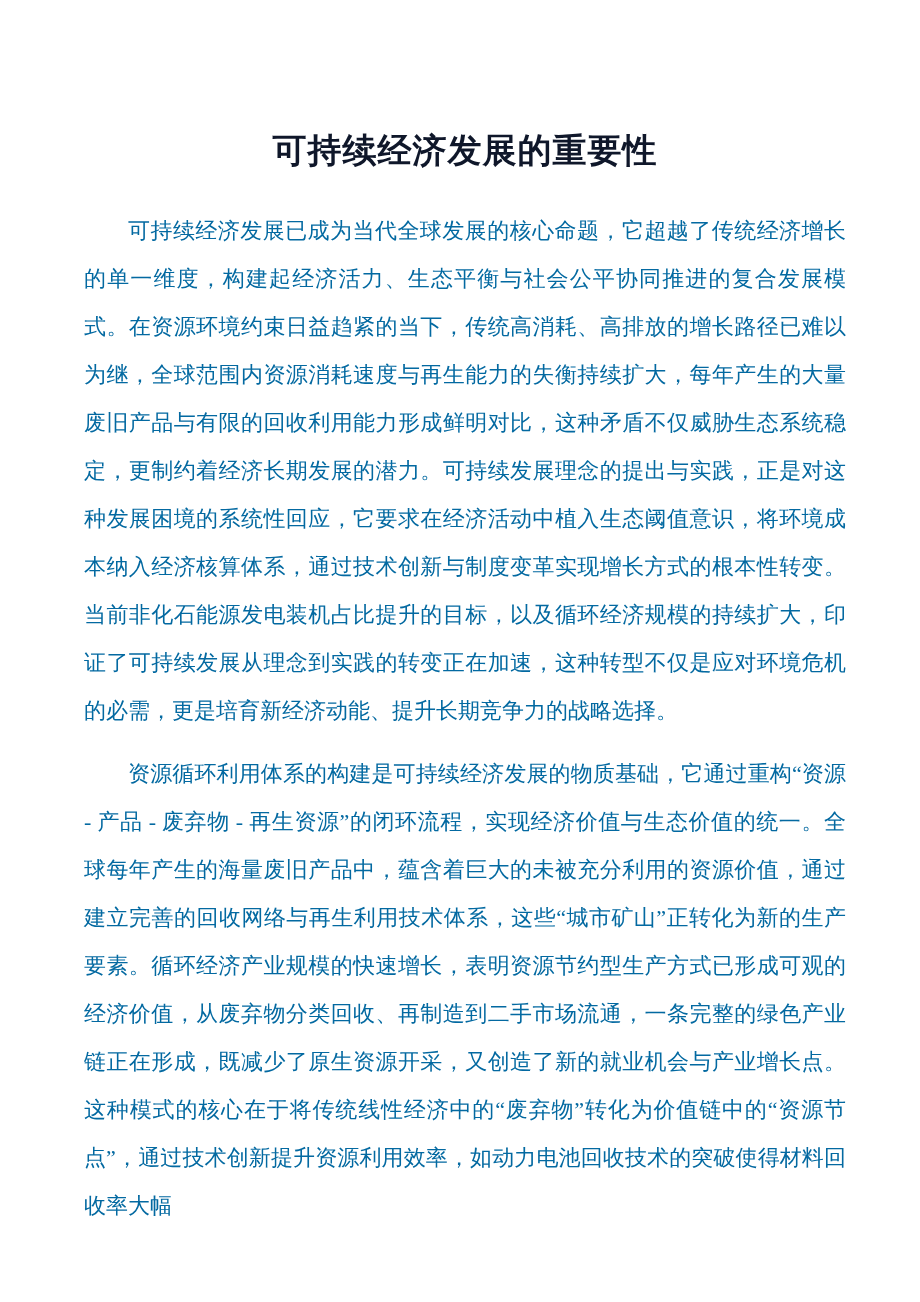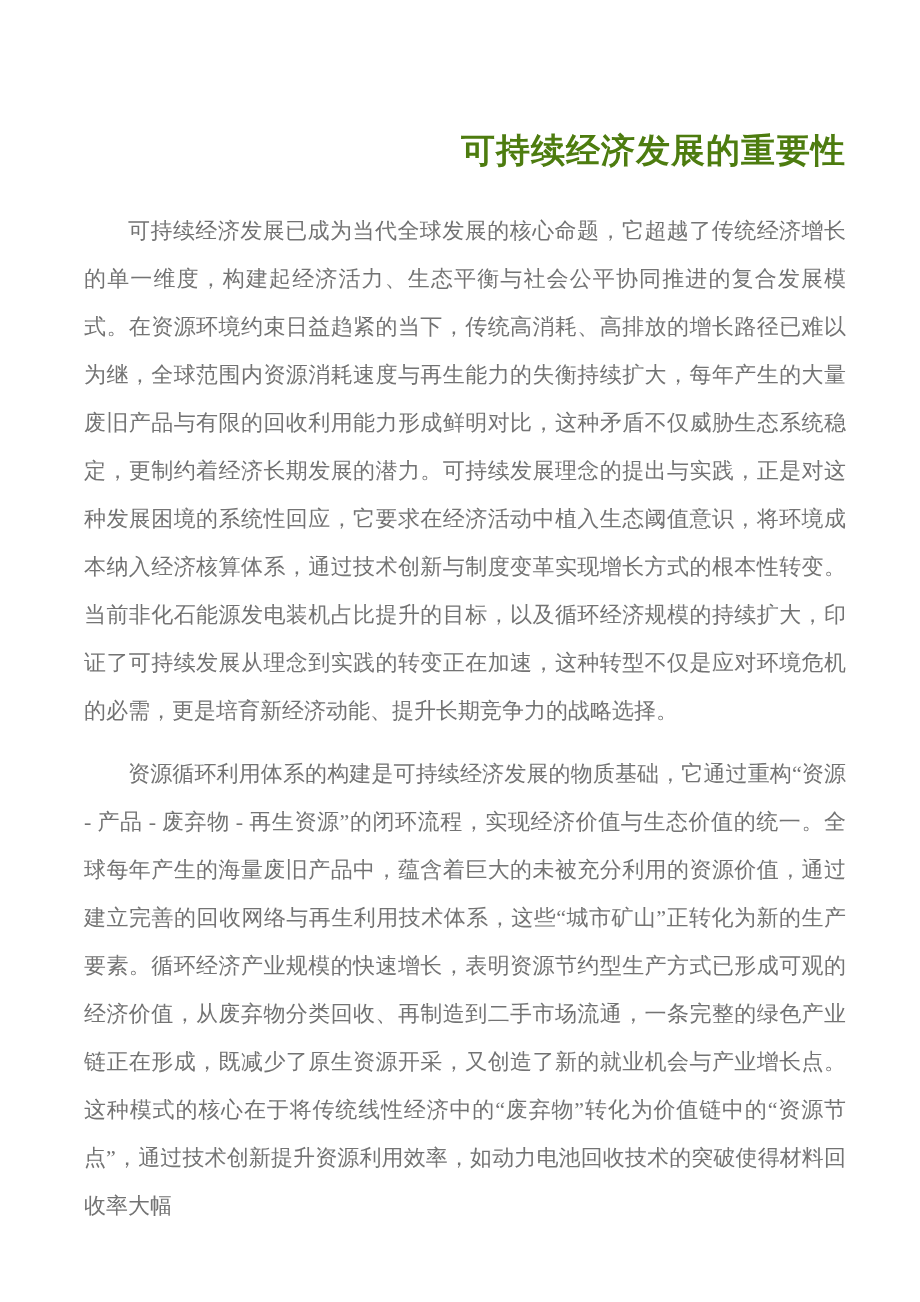--- a/index.html
+++ b/index.html
@@ -18,33 +18,33 @@
     height: 1302px;
     padding: 128px 74px 0 84px;
     background: #ffffff;
   }
   .doc-title {
     margin: 0 0 35px 0;
     font-family: "Liberation Sans", "DejaVu Sans", sans-serif;
     font-weight: bold;
     font-size: 34px;
     line-height: 44px;
-    text-align: right;
-    color: #4d7c0f;
+    text-align: center;
+    color: #0f172a;
     letter-spacing: 1px;
   }
   .doc-para {
     margin: 0 0 15px 0;
     font-family: "Liberation Serif", "DejaVu Serif", serif;
     font-size: 22px;
     line-height: 48px;
     text-align: justify;
     text-justify: inter-ideograph;
     text-indent: 44px;
-    color: #737373;
+    color: #0369a1;
     word-break: break-all;
   }
 </style>
 </head>
 <body>
 
 <div class="page">
   <h1 class="doc-title">可持续经济发展的重要性</h1>
   <p class="doc-para">可持续经济发展已成为当代全球发展的核心命题，它超越了传统经济增长的单一维度，构建起经济活力、生态平衡与社会公平协同推进的复合发展模式。在资源环境约束日益趋紧的当下，传统高消耗、高排放的增长路径已难以为继，全球范围内资源消耗速度与再生能力的失衡持续扩大，每年产生的大量废旧产品与有限的回收利用能力形成鲜明对比，这种矛盾不仅威胁生态系统稳定，更制约着经济长期发展的潜力。可持续发展理念的提出与实践，正是对这种发展困境的系统性回应，它要求在经济活动中植入生态阈值意识，将环境成本纳入经济核算体系，通过技术创新与制度变革实现增长方式的根本性转变。当前非化石能源发电装机占比提升的目标，以及循环经济规模的持续扩大，印证了可持续发展从理念到实践的转变正在加速，这种转型不仅是应对环境危机的必需，更是培育新经济动能、提升长期竞争力的战略选择。</p>
   <p class="doc-para">资源循环利用体系的构建是可持续经济发展的物质基础，它通过重构“资源 - 产品 - 废弃物 - 再生资源”的闭环流程，实现经济价值与生态价值的统一。全球每年产生的海量废旧产品中，蕴含着巨大的未被充分利用的资源价值，通过建立完善的回收网络与再生利用技术体系，这些“城市矿山”正转化为新的生产要素。循环经济产业规模的快速增长，表明资源节约型生产方式已形成可观的经济价值，从废弃物分类回收、再制造到二手市场流通，一条完整的绿色产业链正在形成，既减少了原生资源开采，又创造了新的就业机会与产业增长点。这种模式的核心在于将传统线性经济中的“废弃物”转化为价值链中的“资源节点”，通过技术创新提升资源利用效率，如动力电池回收技术的突破使得材料回收率大幅</p>

